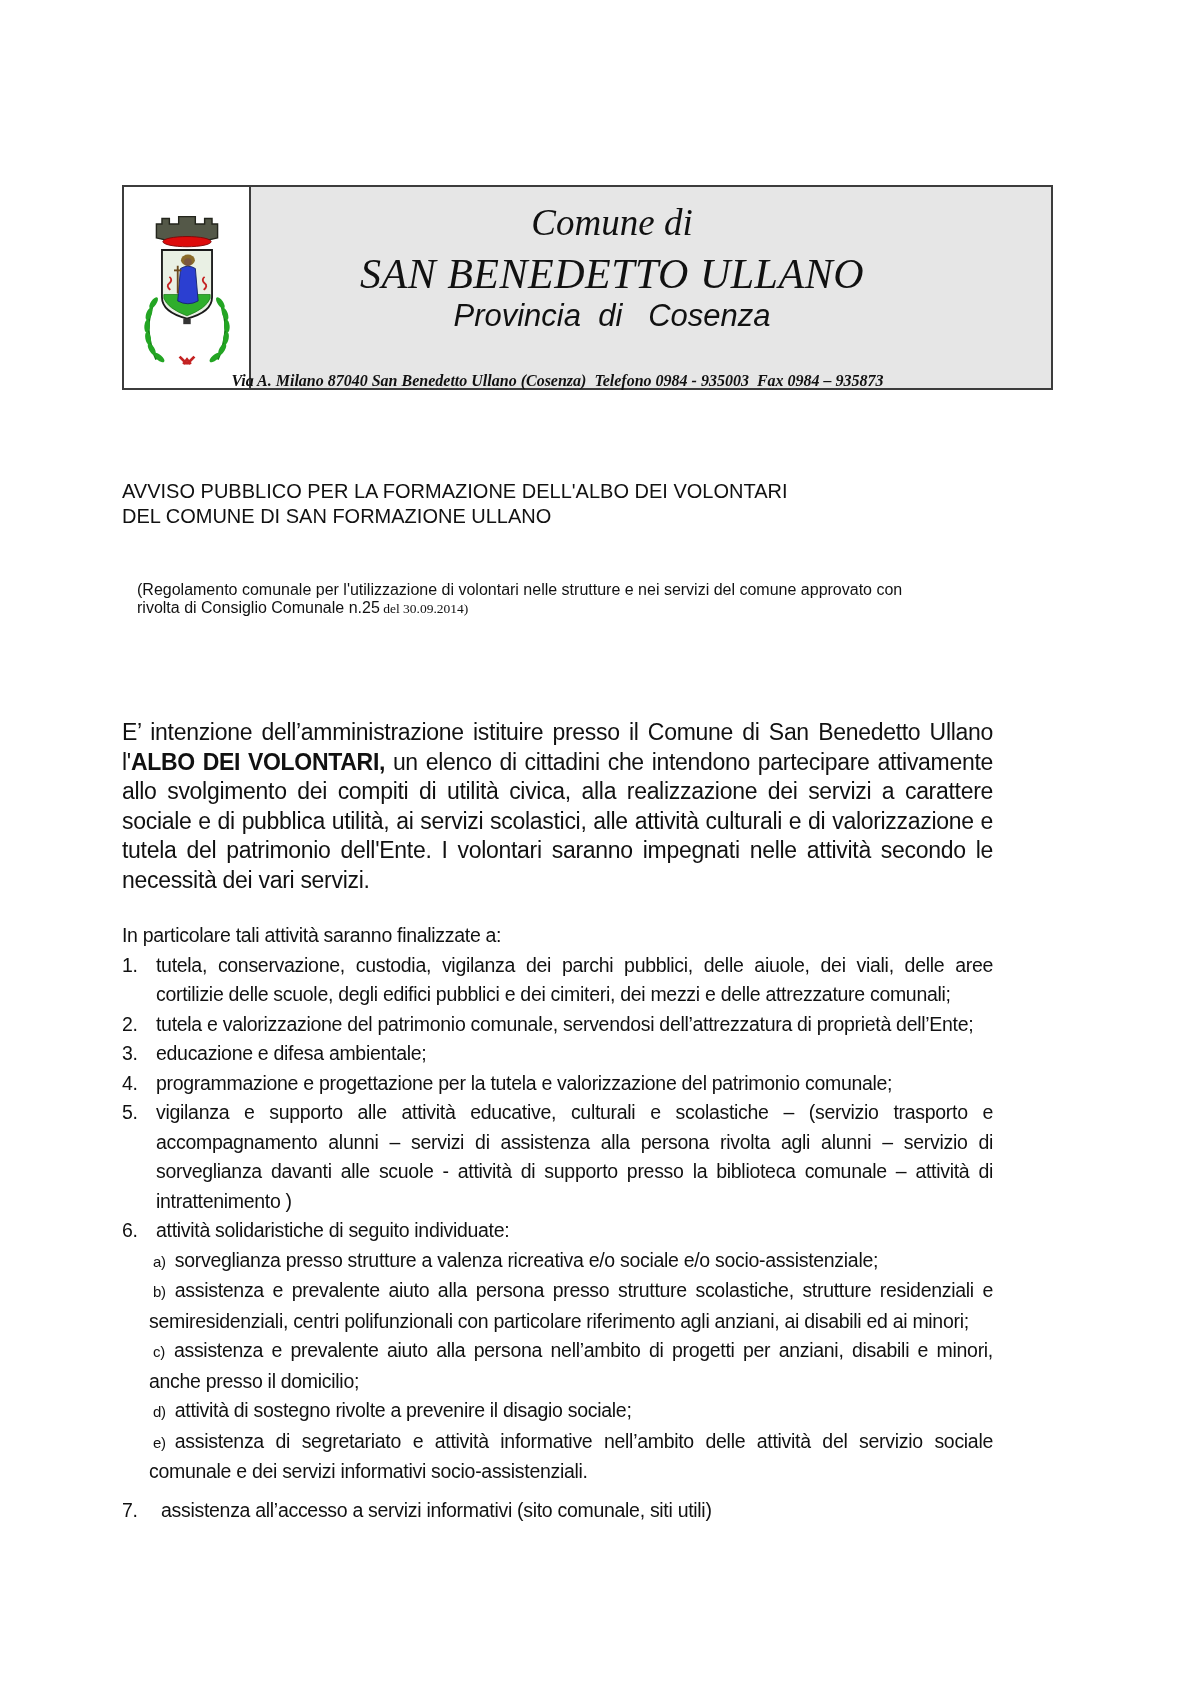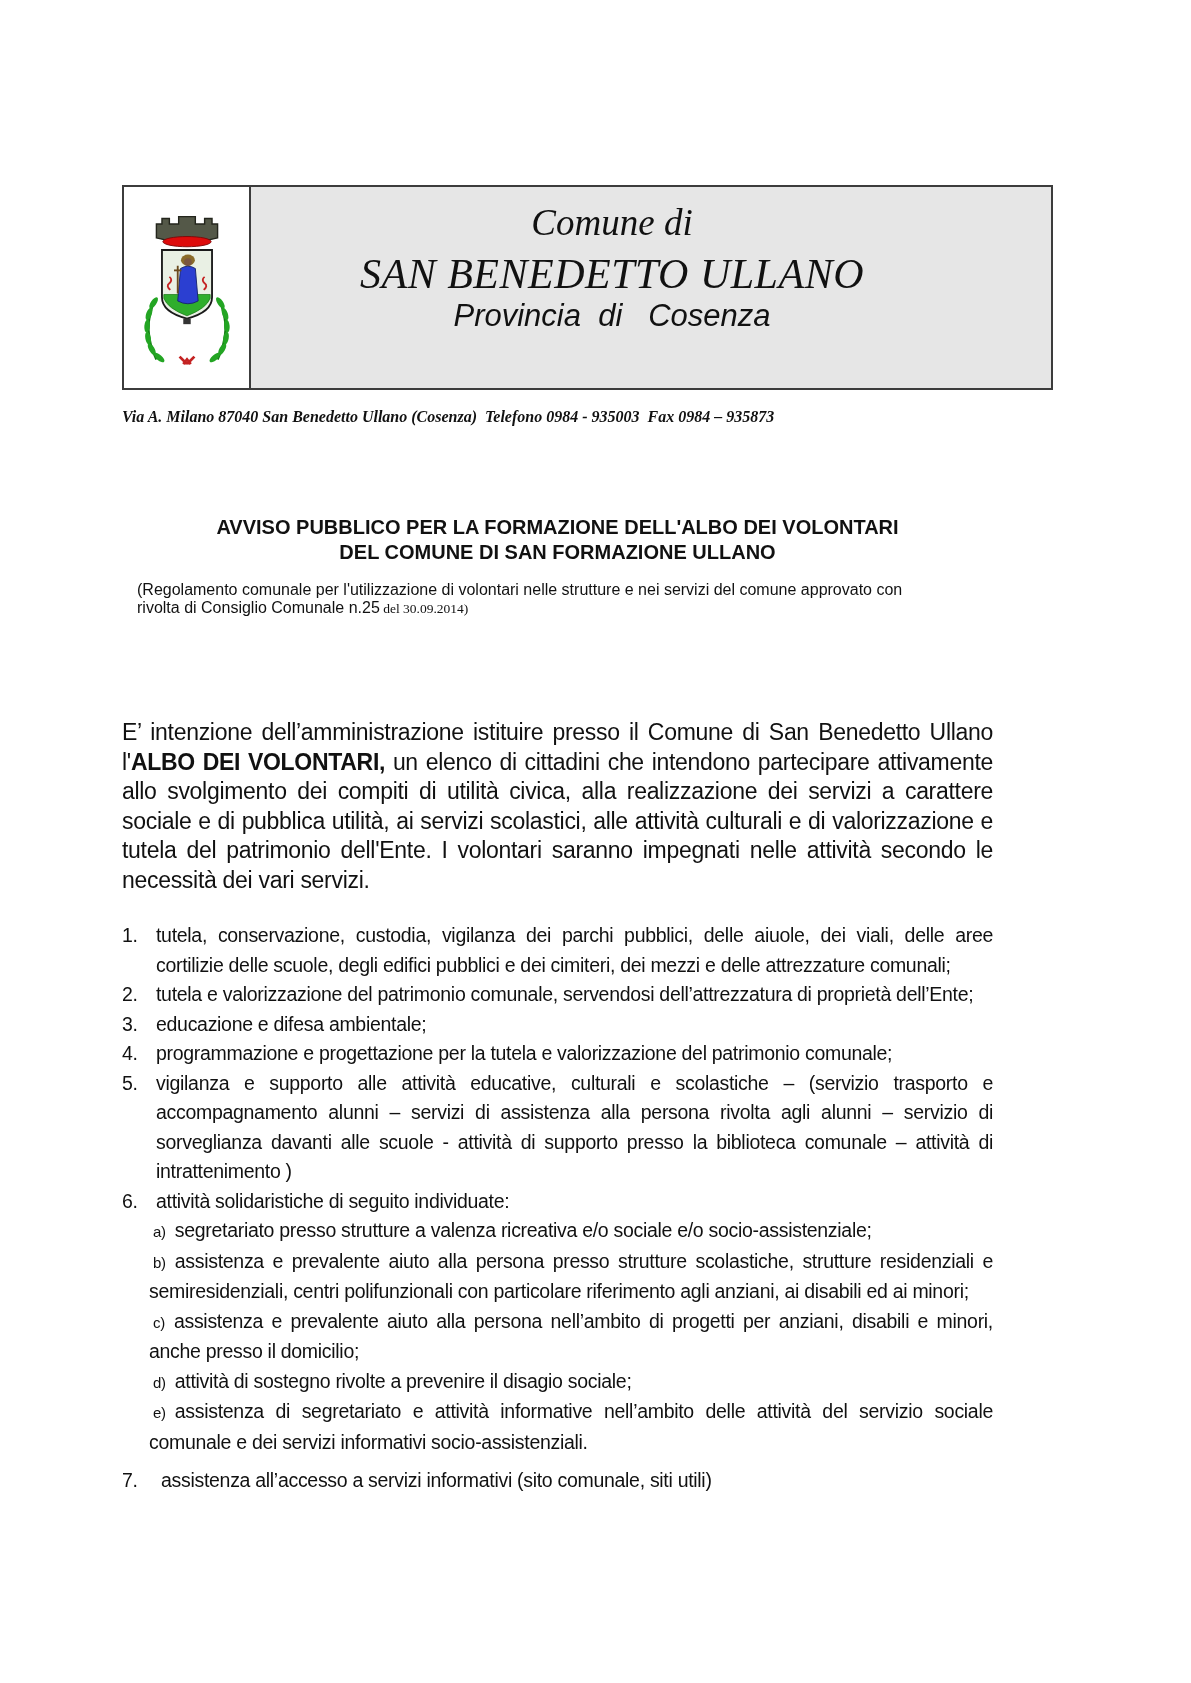--- a/index.html
+++ b/index.html
@@ -38,30 +38,30 @@
     font-family:"Liberation Serif",serif;font-style:italic;
     font-size:42px;line-height:46px;margin-top:8px;letter-spacing:0.5px;
   }
   .h-line3{
     font-family:"Liberation Sans",sans-serif;font-style:italic;
     font-size:31px;line-height:34px;margin-top:2px;
     white-space:pre;
   }
   
   .contacts{
-    position:absolute;left:122px;top:406px;width:871px;
-    text-align:left;
+    position:absolute;left:122px;top:370px;width:871px;
+    text-align:center;
     font-family:"Liberation Serif",serif;font-style:italic;font-weight:bold;
   }
   .contacts .c1{font-size:16px;line-height:21px;white-space:pre;}
   .contacts .c2{font-size:16px;line-height:21px;}
   
   .notice-title{
     position:absolute;left:122px;top:479px;width:871px;
-    text-align:center;font-weight:bold;font-size:20px;line-height:25px;margin-top:36px;
+    font-weight:normal;font-size:20px;line-height:25px;
   }
   .regulation{
     position:absolute;left:137px;top:581px;width:860px;
     font-size:16px;line-height:17.5px;
   }
   .regulation .date-part{
     font-family:"Liberation Serif",serif;font-size:13.5px;
   }
   
   .intro{
@@ -150,29 +150,30 @@
   </div>
 
   <div class="regulation">
     <div>(Regolamento comunale per l'utilizzazione di volontari nelle strutture e nei servizi del comune approvato con</div>
     <div><span>rivolta di Consiglio Comunale n.25</span><span class="date-part"> del 30.09.2014)</span></div>
   </div>
 
   <div class="intro"><span>E’ intenzione dell’amministrazione istituire presso il Comune di San Benedetto Ullano l'</span><b>ALBO DEI VOLONTARI,</b><span>  un elenco di cittadini che intendono partecipare attivamente allo svolgimento dei compiti di utilità civica, alla realizzazione   dei servizi a carattere sociale e di pubblica utilità, ai servizi scolastici, alle attività culturali e  di valorizzazione e tutela del patrimonio dell'Ente. I volontari saranno impegnati nelle attività secondo le necessità dei vari servizi.</span></div>
 
   <div class="body-list">
+    <div class="list-intro">In particolare tali attività saranno finalizzate a:</div>
 
     <div class="li"><span class="num">1.</span><span>tutela, conservazione, custodia, vigilanza dei parchi pubblici, delle aiuole, dei viali, delle aree cortilizie delle scuole, degli edifici pubblici e dei cimiteri, dei mezzi e delle attrezzature comunali;</span></div>
     <div class="li"><span class="num">2.</span><span>tutela e valorizzazione del patrimonio comunale, servendosi dell’attrezzatura di proprietà dell’Ente;</span></div>
     <div class="li"><span class="num">3.</span><span>educazione e difesa ambientale;</span></div>
     <div class="li"><span class="num">4.</span><span>programmazione e progettazione per la tutela e valorizzazione del patrimonio comunale;</span></div>
     <div class="li"><span class="num">5.</span><span>vigilanza e supporto alle attività educative, culturali e scolastiche – (servizio trasporto e accompagnamento alunni – servizi di assistenza alla persona  rivolta agli alunni – servizio di sorveglianza davanti alle scuole - attività di supporto presso la biblioteca comunale – attività di intrattenimento )</span></div>
     <div class="li"><span class="num">6.</span><span>attività solidaristiche di seguito individuate:</span></div>
 
-    <div class="sub"><span class="letter">a)</span><span>segretariato presso strutture a valenza ricreativa e/o sociale e/o socio-assistenziale;</span></div>
+    <div class="sub"><span class="letter">a)</span><span>sorveglianza presso strutture a valenza ricreativa e/o sociale e/o socio-assistenziale;</span></div>
     <div class="sub"><span class="letter">b)</span><span>assistenza e prevalente aiuto alla persona presso strutture scolastiche, strutture residenziali e semiresidenziali, centri polifunzionali con  particolare riferimento agli anziani, ai disabili ed ai minori;</span></div>
     <div class="sub"><span class="letter">c)</span><span>assistenza e prevalente aiuto alla persona nell’ambito di progetti per anziani, disabili e minori, anche presso il domicilio;</span></div>
     <div class="sub"><span class="letter">d)</span><span>attività di sostegno rivolte a prevenire il disagio sociale;</span></div>
     <div class="sub"><span class="letter">e)</span><span>assistenza di segretariato e attività informative nell’ambito delle attività del servizio sociale comunale e dei servizi informativi socio-assistenziali.</span></div>
 
     <div class="li item7"><span class="num">7.</span><span>assistenza all’accesso a servizi informativi (sito comunale, siti utili)</span></div>
   </div>
 
 </div>
 

